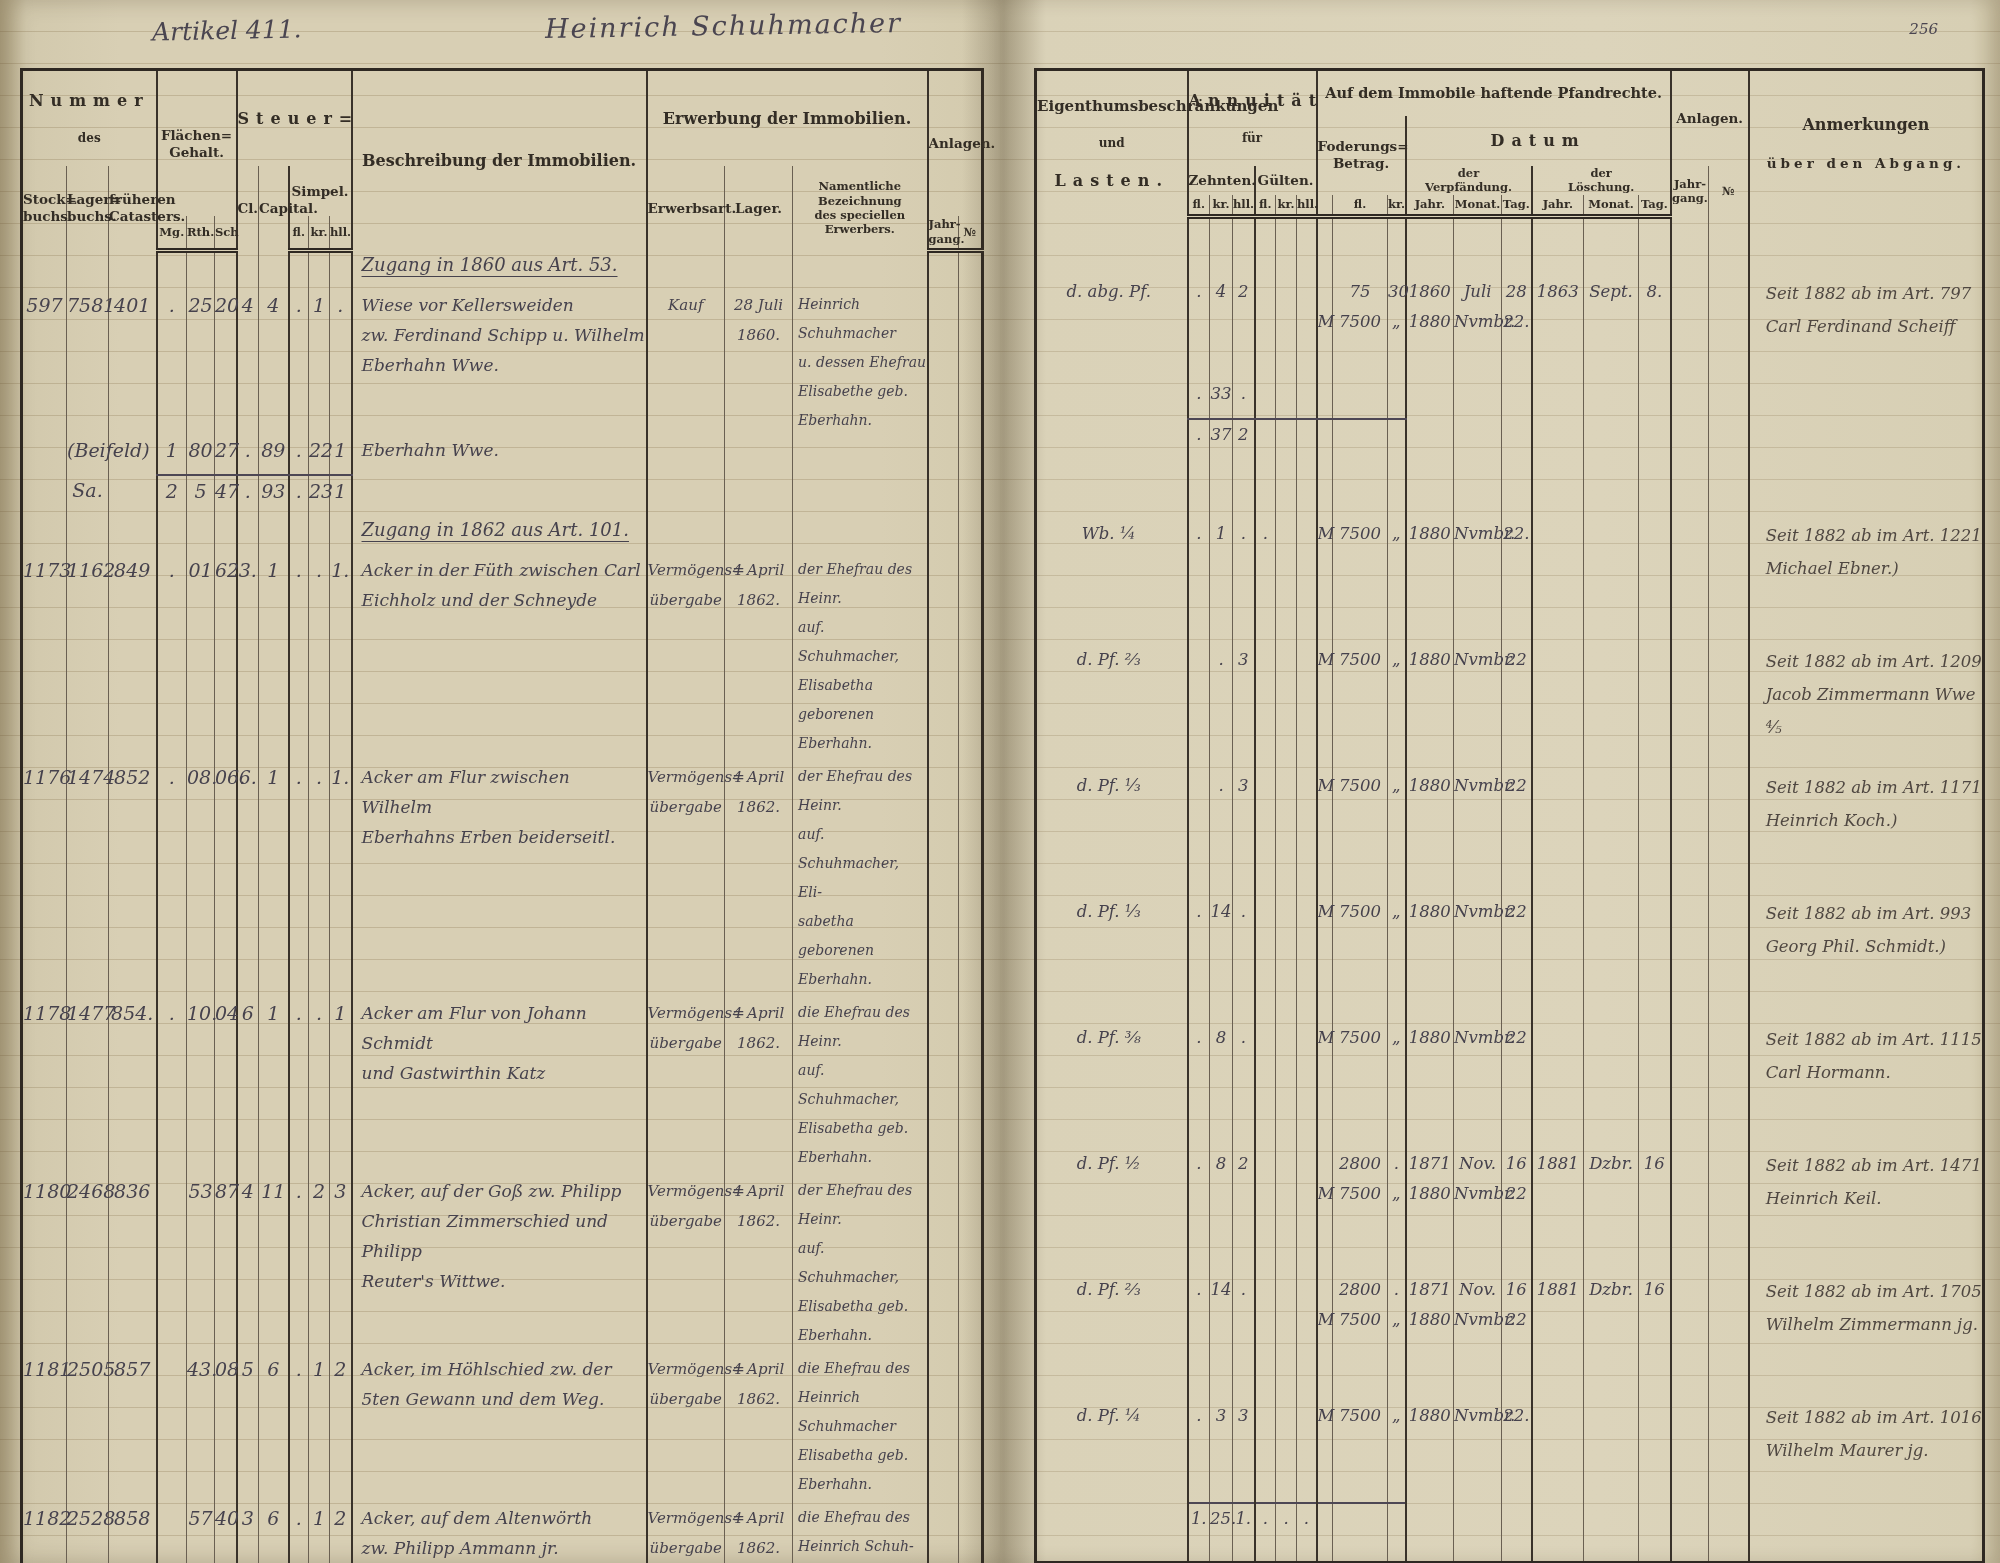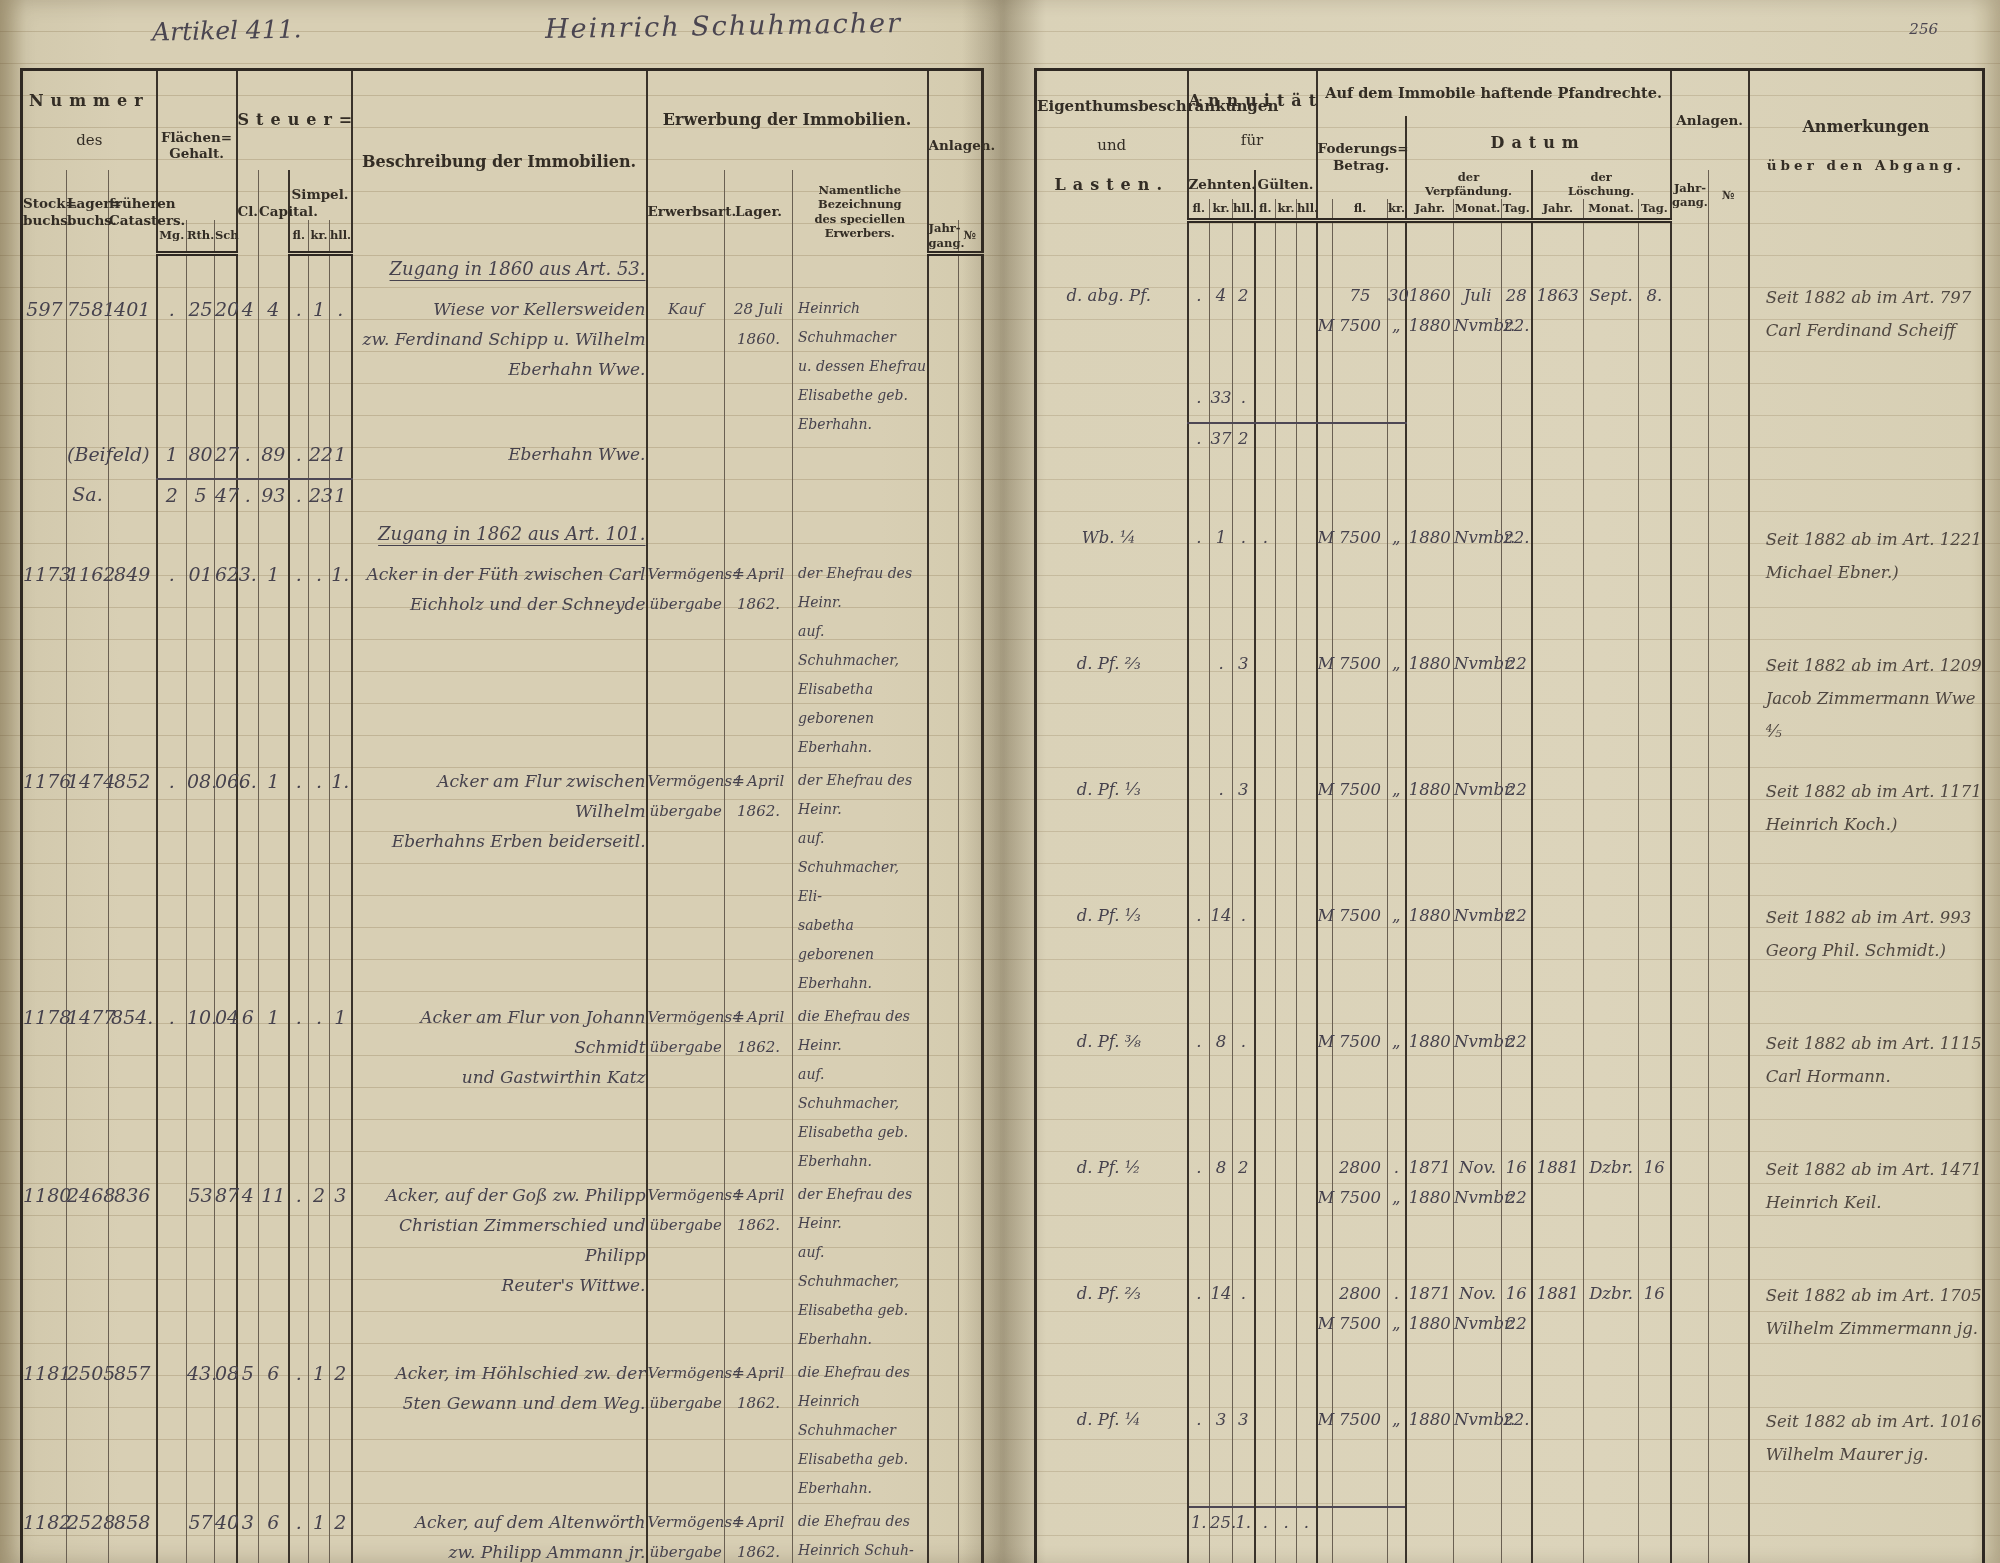--- a/index.html
+++ b/index.html
@@ -41,36 +41,36 @@
   td{border-left:1px solid #6a6052;line-height:30px;font-size:19px;}
   .gb{border-left:2px solid #39322a !important;}
   thead tr:last-child th{border-bottom:5px double #2e2822;}
   tr.h1{height:42px}tr.h2{height:50px}tr.h3{height:34px}
   tr.r1{height:46px}tr.r2{height:30px}tr.r3{height:28px}tr.r4{height:22px}
   .t-lg{font-size:16px;}
   .t-md{font-size:13.5px;font-weight:bold;}
   .t-sm{font-size:11.5px;font-weight:bold;}
   .sp{letter-spacing:7px;}
   .sp2{letter-spacing:4px;}
-  .mini{font-size:15px;font-weight:normal;}
+  .mini{font-size:12px;font-weight:bold;}
 
   tbody td{font-style:italic;color:#46424d;}
   tbody .num{text-align:center;}
   tr[data-kind="entry"]{height:126px;}
   tr[data-kind="sub"],tr[data-kind="sub-rule"]{height:40px;}
   tr[data-kind="note"],tr[data-kind="spacer"]{height:36px;}
   tr[data-kind="sum"]{height:60px;}
   tr[data-kind="sub-rule"] td.u{border-bottom:2px solid #4d4754;}
   tr[data-kind="sum"] td.u{border-top:2px solid #4d4754;}
   tr[data-kind="sum"] td{white-space:nowrap;}
   tr[data-kind="note"] td.c-beschr{text-decoration:underline;text-underline-offset:5px;font-size:18px;}
   #tbl-left tbody tr[data-kind="entry"] td{padding-top:4px;}
   #tbl-right tbody tr[data-kind="entry"] td{padding-top:24px;}
 
-  .c-beschr{text-align:right;padding-left:9px;font-size:17px;}
+  .c-beschr{text-align:left;padding-left:9px;font-size:17px;}
   .c-erw,.c-zeit{font-size:15px;text-align:center;}
   .c-nam{text-align:left;padding-left:5px;font-size:14px;line-height:29px;}
   .c-anm{text-align:left;padding-left:16px;font-size:16.5px;color:#4f4741;line-height:33px;padding-top:6px;font-style:italic;}
   .c-lasten{text-align:center;padding-right:6px;font-size:16px;}
   #tbl-right tbody td{font-size:16.5px;}
   #tbl-right .num{font-size:16.5px;}
   .c-mark{font-size:18px;text-align:center;}
 </style>
 </head>
 <body>

